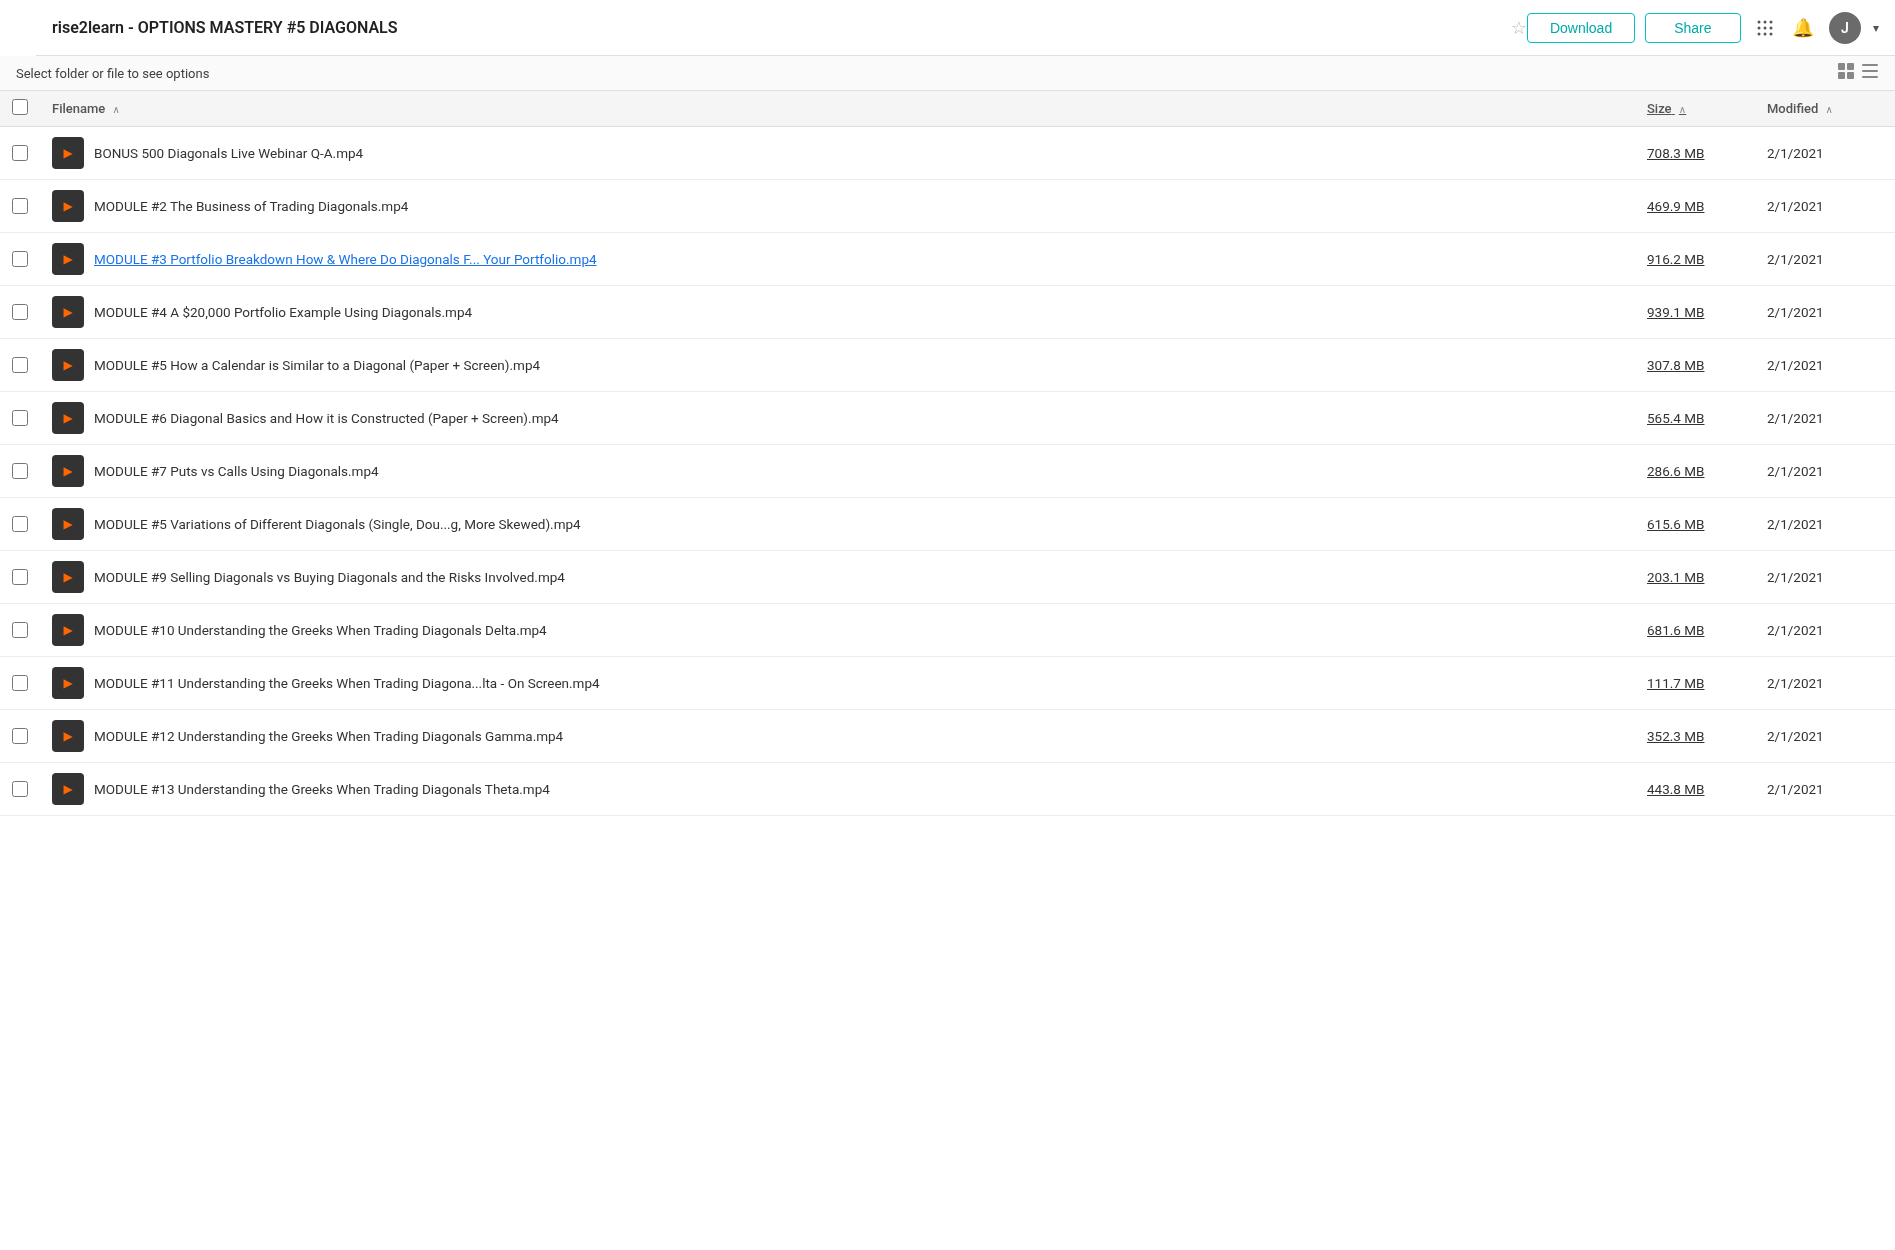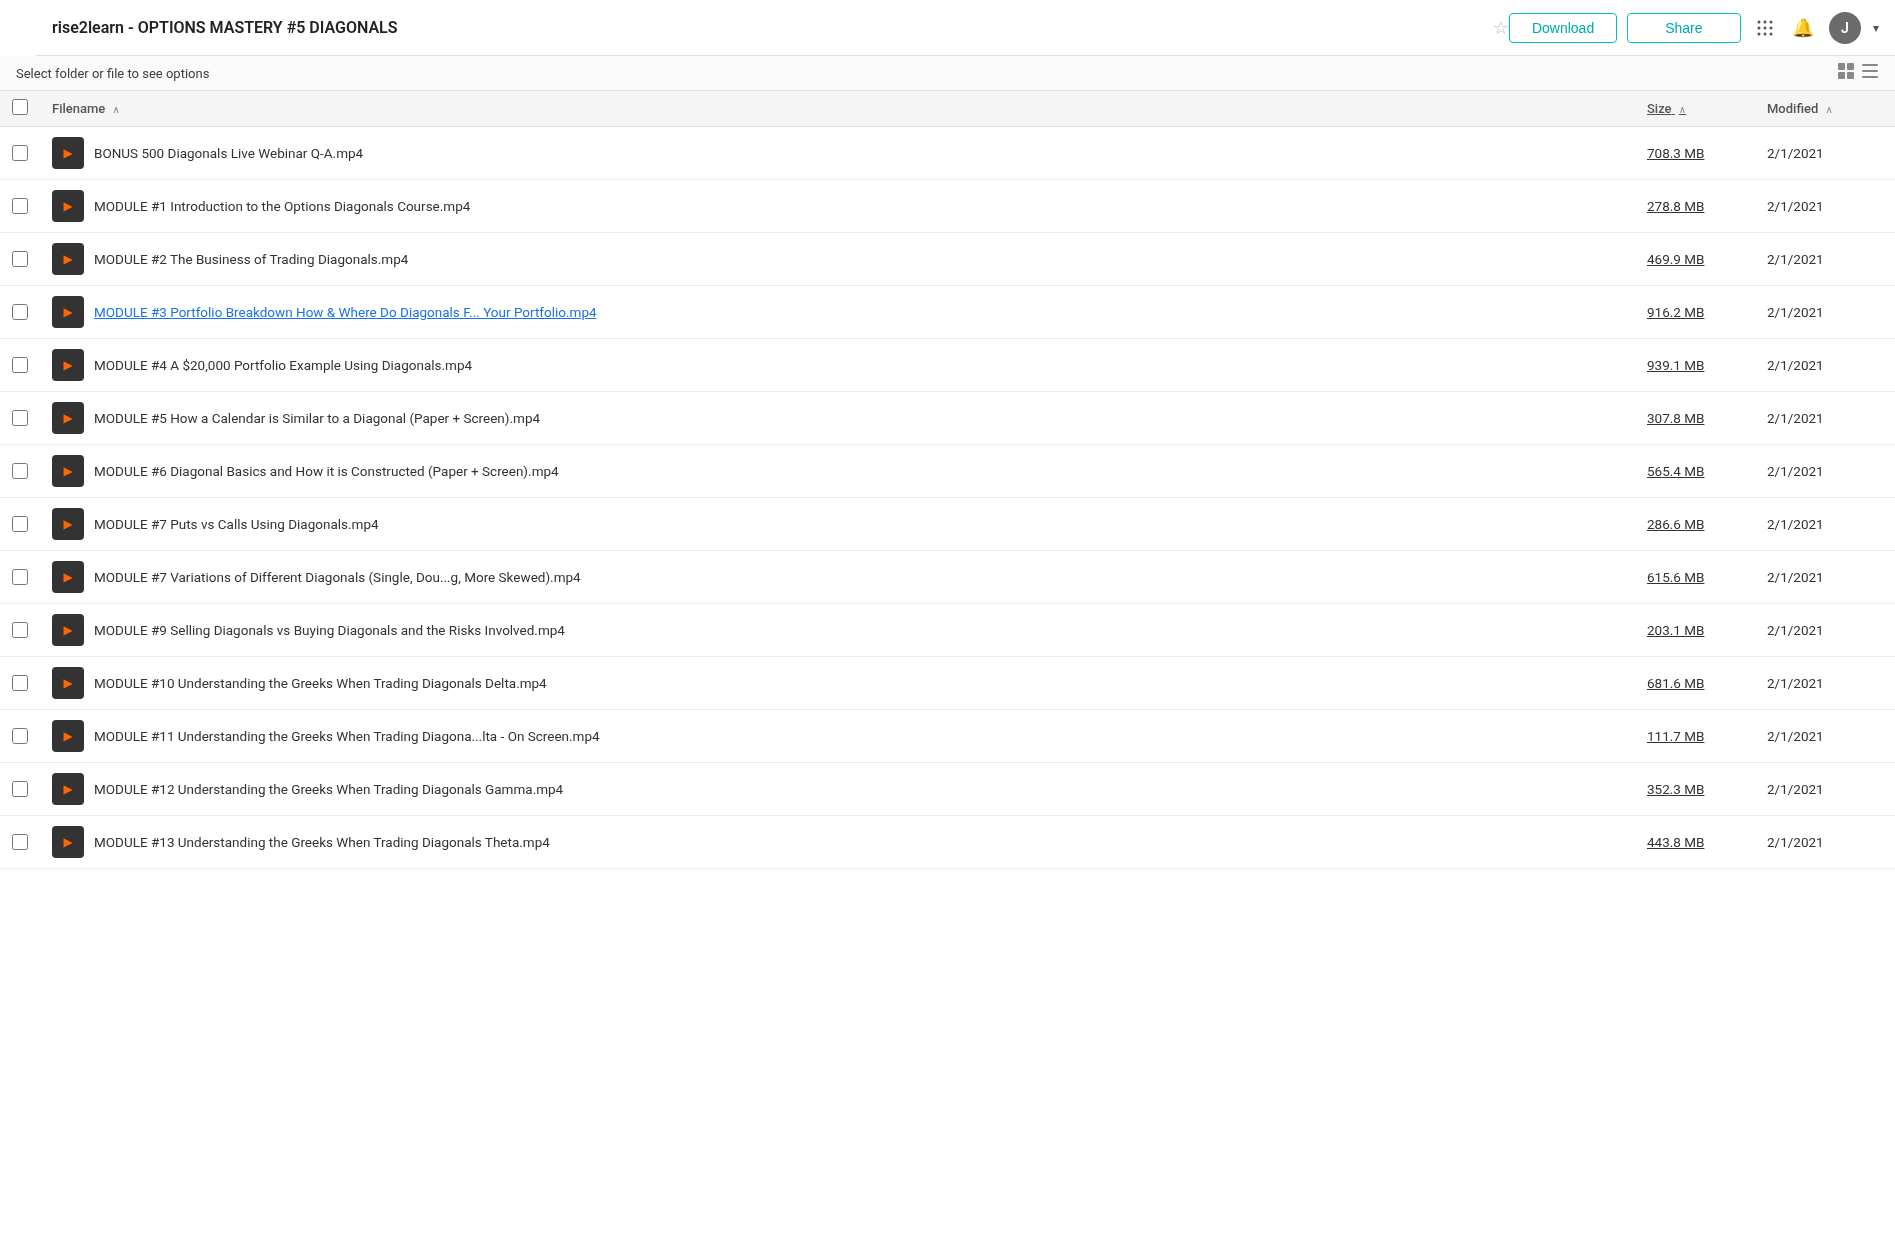--- a/index.html
+++ b/index.html
@@ -39,21 +39,21 @@
       padding: 6px 22px;
       border-radius: 4px;
       font-size: 14px;
       font-weight: 500;
       cursor: pointer;
     }
     .btn-share {
       border: 1.5px solid #00c0c0;
       color: #00aaaa;
       background: #fff;
-      padding: 6px 37px;
+      padding: 6px 28px;
       border-radius: 4px;
       font-size: 14px;
       font-weight: 500;
       cursor: pointer;
     }
     .icon-grid {
       font-size: 18px;
       color: #555;
       cursor: pointer;
       padding: 4px;
@@ -261,35 +261,20 @@
       </tr>
       <tr>
         <td class="col-check">
           <div class="checkbox-cell">
             <input type="checkbox" style="">
           </div>
         </td>
         <td class="col-filename">
           <div class="file-row-inner">
             <div class="file-icon"></div>
-            <span class="file-name">MODULE #1 Introduction to the Options Diagonals Course.mp4</span>
-          </div>
-        </td>
-        <td class="col-size">278.8 MB</td>
-        <td class="col-modified">2/1/2021</td>
-      </tr>
-      <tr>
-        <td class="col-check">
-          <div class="checkbox-cell">
-            <input type="checkbox" style="">
-          </div>
-        </td>
-        <td class="col-filename">
-          <div class="file-row-inner">
-            <div class="file-icon"></div>
             <span class="file-name">MODULE #2 The Business of Trading Diagonals.mp4</span>
           </div>
         </td>
         <td class="col-size">469.9 MB</td>
         <td class="col-modified">2/1/2021</td>
       </tr>
       <tr>
         <td class="col-check">
           <div class="checkbox-cell">
             <input type="checkbox" style="">
@@ -366,21 +351,21 @@
       </tr>
       <tr>
         <td class="col-check">
           <div class="checkbox-cell">
             <input type="checkbox" style="">
           </div>
         </td>
         <td class="col-filename">
           <div class="file-row-inner">
             <div class="file-icon"></div>
-            <span class="file-name">MODULE #7 Variations of Different Diagonals (Single, Dou...g, More Skewed).mp4</span>
+            <span class="file-name">MODULE #5 Variations of Different Diagonals (Single, Dou...g, More Skewed).mp4</span>
           </div>
         </td>
         <td class="col-size">615.6 MB</td>
         <td class="col-modified">2/1/2021</td>
       </tr>
       <tr>
         <td class="col-check">
           <div class="checkbox-cell">
             <input type="checkbox" style="">
           </div>

